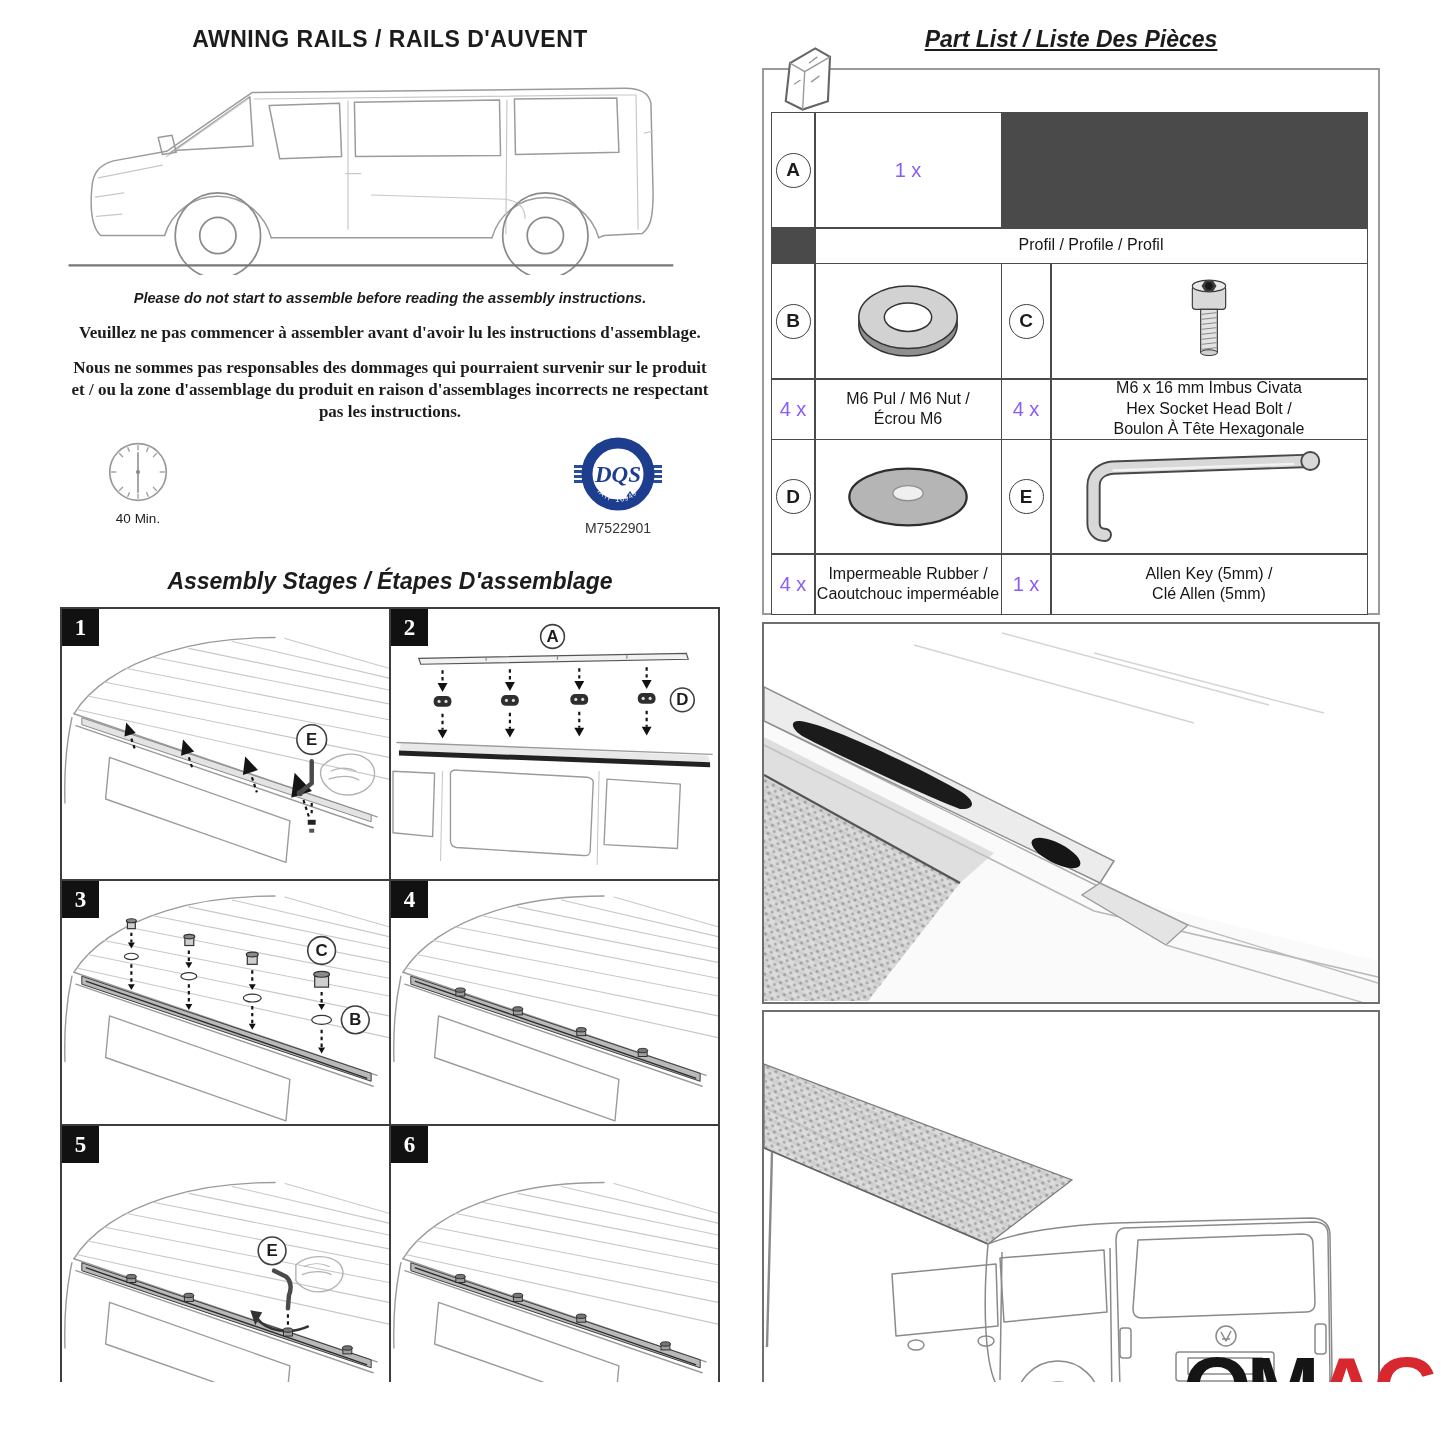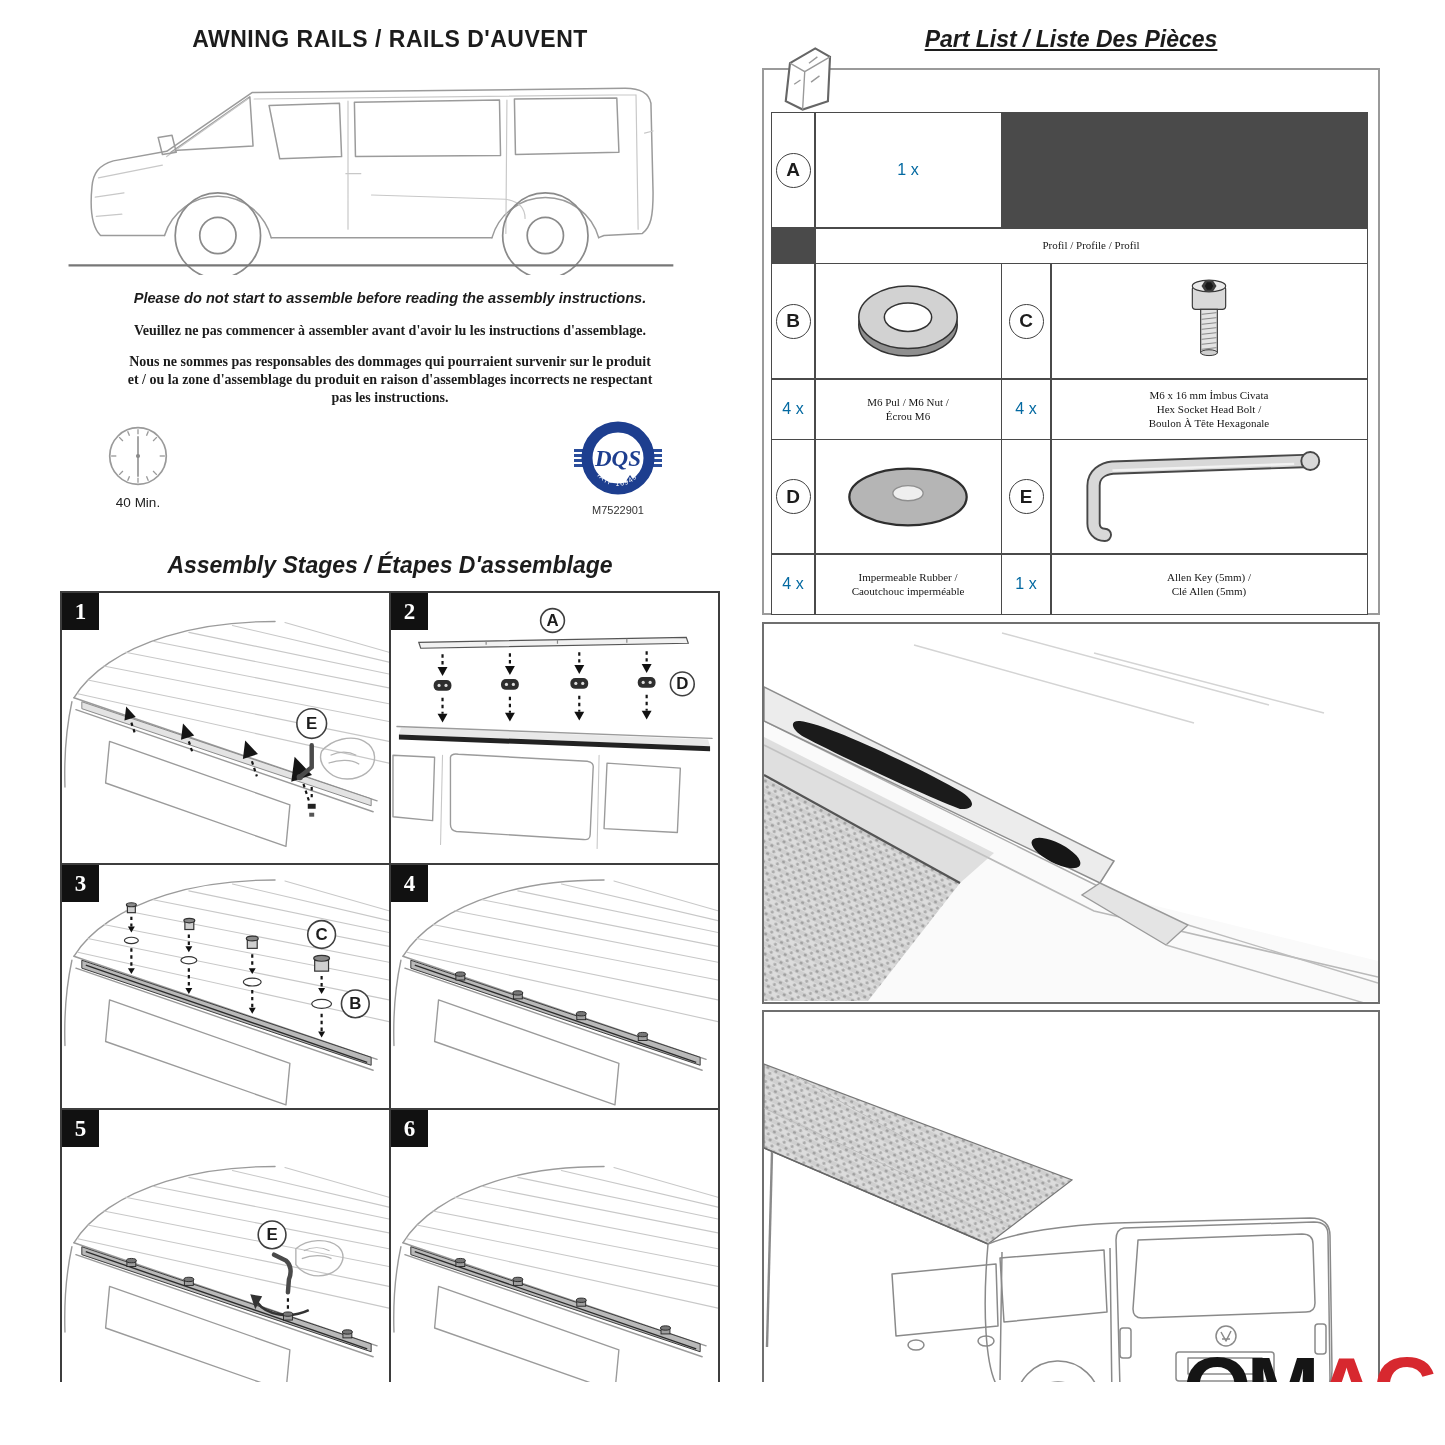--- a/index.html
+++ b/index.html
@@ -3,26 +3,26 @@
 <meta charset="utf-8">
 <style>
   html,body{margin:0;padding:0;background:#fff;}
   .page{position:relative;width:1445px;height:1382px;background:#fff;overflow:hidden;
         font-family:"Liberation Sans",sans-serif;color:#1c1c1c;}
   
   .col-left{position:absolute;left:60px;top:0;width:660px;}
   .main-title{margin-top:26px;text-align:center;font-size:23px;font-weight:bold;letter-spacing:.5px;}
   .van-wrap{margin-top:14px;}
   .warn-en{margin:10px 8px 0;text-align:center;font-style:italic;font-weight:bold;font-size:14.6px;line-height:1.35;white-space:pre-line;}
-  .warn-fr{margin:13px 0 0;text-align:center;font-family:"Liberation Serif",serif;font-weight:bold;font-size:14px;line-height:1.3;white-space:pre-line;}
+  .warn-fr{margin:13px 0 0;text-align:center;font-family:"Liberation Serif",serif;font-weight:bold;font-size:17px;line-height:1.3;white-space:pre-line;}
   .icons-row{position:relative;height:105px;margin-top:16px;}
   .clock-box{position:absolute;left:38px;top:0;width:80px;text-align:center;}
   .clock-label{font-size:13.5px;margin-top:2px;color:#222;}
   .dqs-box{position:absolute;left:512px;top:-4px;width:92px;text-align:center;}
-  .dqs-code{font-size:11px;margin-top:1px;color:#333;}
+  .dqs-code{font-size:14px;margin-top:1px;color:#333;}
   .assembly-title{margin-top:24px;text-align:center;font-size:23px;font-weight:bold;font-style:italic;}
   .stage-grid{margin-top:12px;display:grid;width:656px;grid-template-columns:1fr 1fr;
               grid-template-rows:270px 243px 326px;gap:2px;background:#3d3d3d;border:2px solid #3d3d3d;}
   .stage-cell{position:relative;background:#fff;overflow:hidden;}
   .stage-num{position:absolute;left:0;top:0;width:37px;height:37px;background:#111;color:#fff;
              font-family:"Liberation Serif",serif;font-weight:bold;font-size:23px;
              display:flex;align-items:center;justify-content:center;z-index:2;}
   .stage-cell svg{position:absolute;inset:0;width:100%;height:100%;}
   
   .col-right{position:absolute;left:762px;top:0;width:618px;}
@@ -30,22 +30,22 @@
   .plist-box{position:absolute;left:0;top:68px;width:614px;height:543px;border:2px solid #9a9a9a;}
   .bag{position:absolute;left:8px;top:-30px;width:76px;height:78px;z-index:2;}
   .plist-table{position:absolute;left:7px;top:42px;display:grid;
                grid-template-columns:42px 185px 48px 315px;
                grid-template-rows:114px 34px 114px 59px 113px 59px;
                background:#4a4a4a;gap:1.5px;border:1.5px solid #4a4a4a;}
   .pcell{background:#fff;display:flex;align-items:center;justify-content:center;position:relative;overflow:hidden;}
   .span3{grid-column:2 / 5;}
   .bubble{width:33px;height:33px;border:1.6px solid #3f3f3f;border-radius:50%;
           display:flex;align-items:center;justify-content:center;font-weight:bold;font-size:19px;}
-  .qty{font-size:16px;color:#0369a1;}
-  .pname{font-size:11px;line-height:1.28;text-align:center;white-space:pre-line;color:#161616;font-family:Liberation Serif, serif;}
+  .qty{font-size:20px;color:#8b5cf6;}
+  .pname{font-size:16px;line-height:1.28;text-align:center;white-space:pre-line;color:#161616;}
   .photo-panel{position:absolute;left:0;top:622px;width:614px;height:378px;border:2px solid #6f6f6f;overflow:hidden;background:#fff;}
   .draw-panel{position:absolute;left:0;top:1010px;width:614px;height:420px;border:2px solid #6f6f6f;overflow:hidden;background:#fff;}
   .photo-panel svg,.draw-panel svg{position:absolute;inset:0;width:100%;height:100%;}
   
   .brand{position:absolute;left:1183px;top:1344px;z-index:5;font-weight:bold;
          font-size:88px;letter-spacing:-5px;line-height:1;font-family:"Liberation Sans",sans-serif;}
   .brand .bk{color:#151515;} .brand .rd{color:#d7282f;}
   
   .ln{fill:none;stroke:#9b9b9b;stroke-width:1.4;stroke-linejoin:round;stroke-linecap:round;}
   .rib{fill:none;stroke:#c8c8c8;stroke-width:1.1;}

